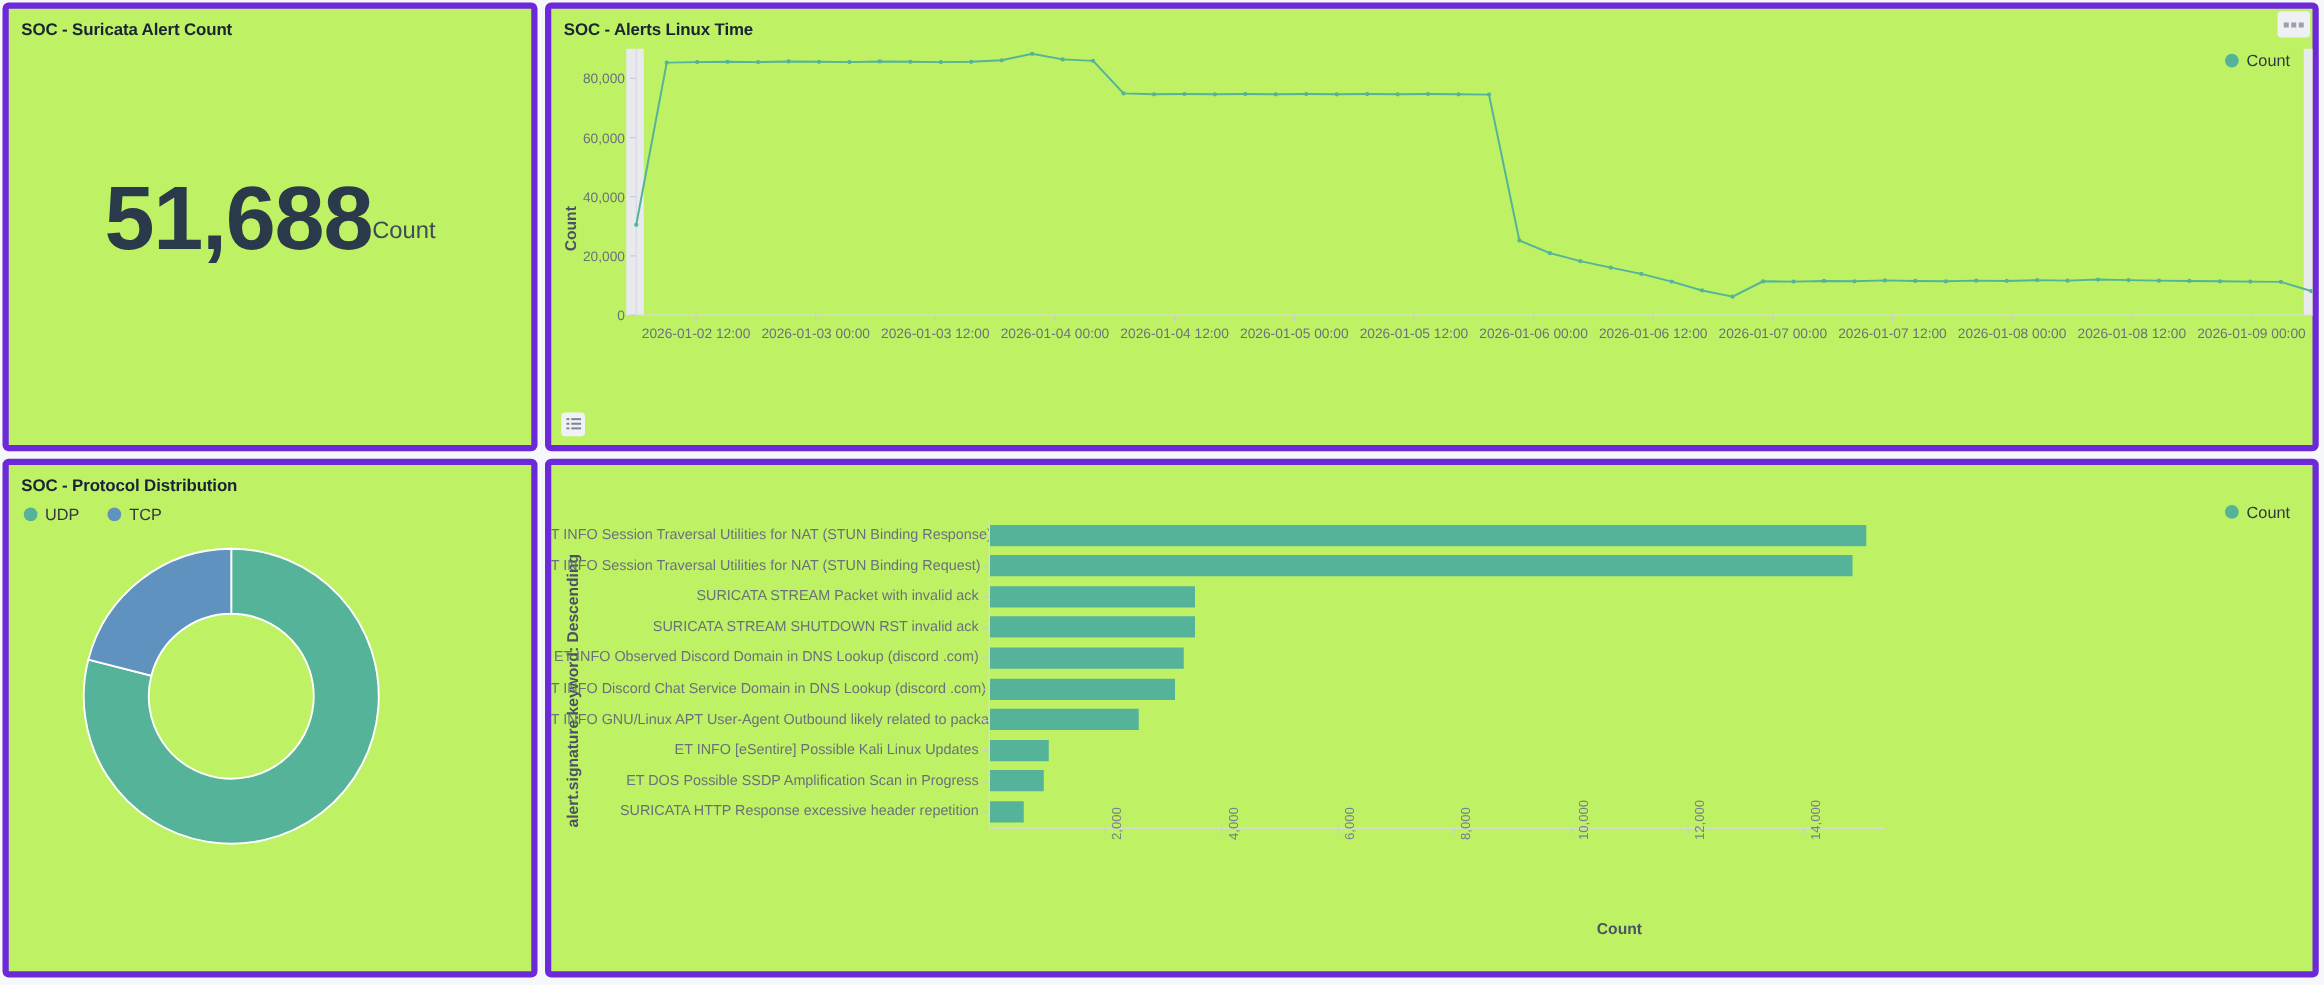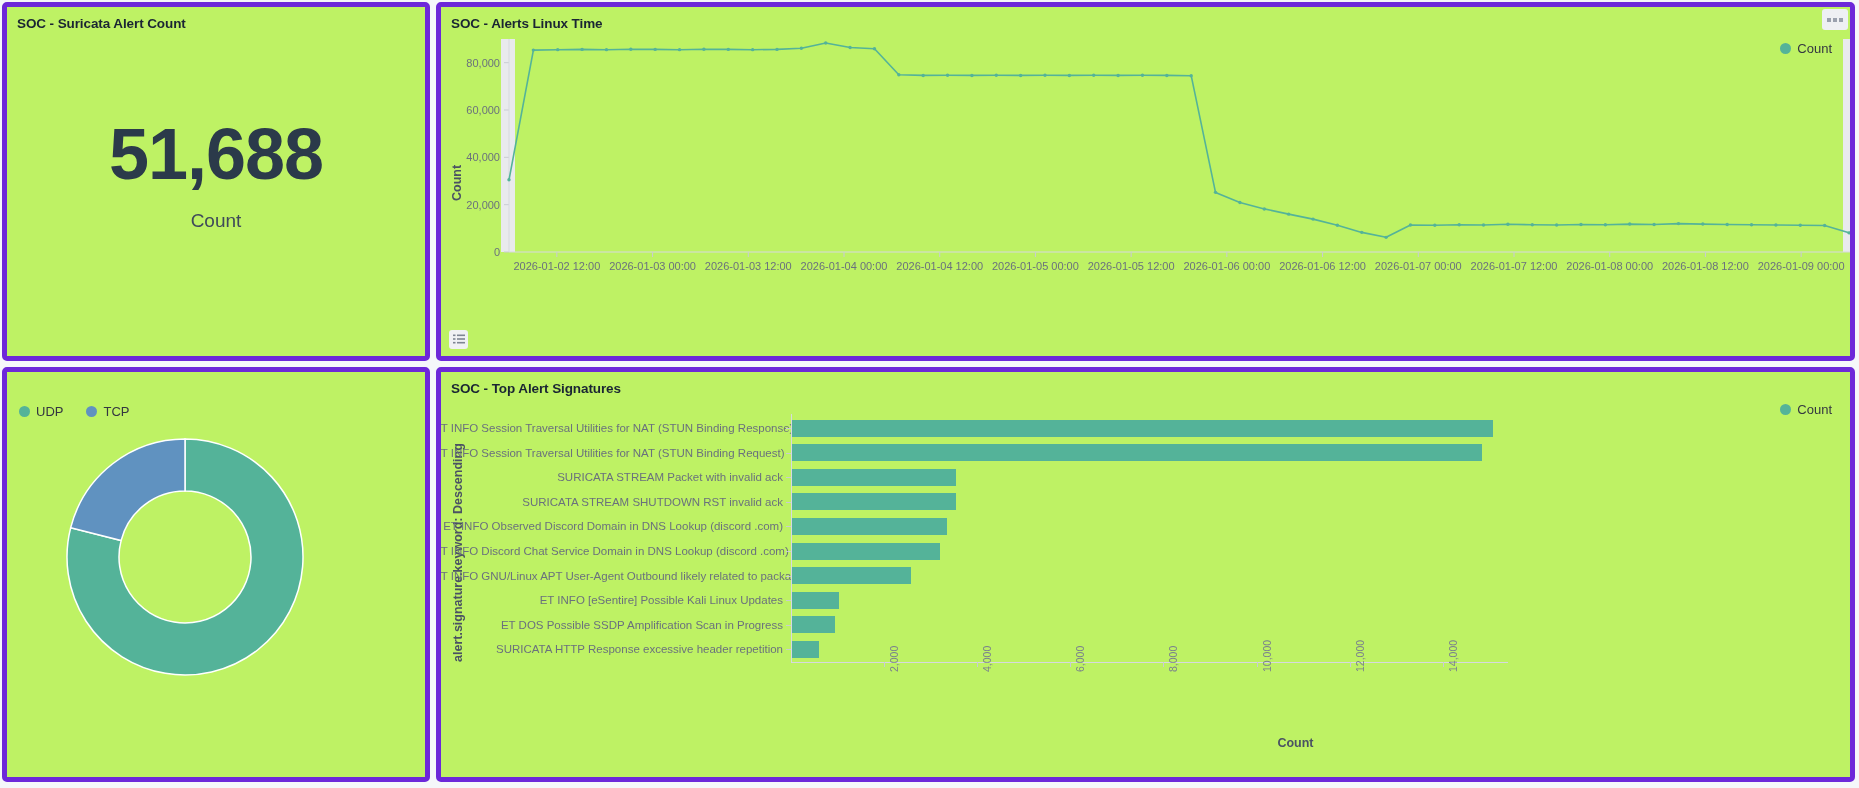--- a/index.html
+++ b/index.html
@@ -34,21 +34,21 @@
     font-weight: bold;
     color: #1a2533;
     padding: 9px 0 0 10px;
     letter-spacing: -0.1px;
     white-space: nowrap;
   }
 
   
   .metric-wrap {
     position: absolute; top: 0; left: 0; right: 0; bottom: 0;
-    display: flex; flex-direction: column;
+    display: flex; flex-direction: row;
     align-items: center; justify-content: center;
     padding-bottom: 14px;
   }
   .metric-value {
     font-size: 72px;
     font-weight: bold;
     color: #2b3a4a;
     line-height: 1;
     letter-spacing: -1px;
   }
@@ -268,40 +268,40 @@
           <rect x="4" y="0.5" width="8" height="1.6" fill="#7e8593"></rect>
         <rect x="0" y="4.2" width="2.5" height="1.6" fill="#7e8593"></rect>
           <rect x="4" y="4.2" width="8" height="1.6" fill="#7e8593"></rect>
         <rect x="0" y="7.9" width="2.5" height="1.6" fill="#7e8593"></rect>
           <rect x="4" y="7.9" width="8" height="1.6" fill="#7e8593"></rect>
       </svg>
     </div>
   </div>
 
   <div class="panel p-proto">
+    <div class="ptitle">SOC - Protocol Distribution</div>
 
     <div class="legend proto-legend">
       <span style="display:flex;align-items:center;gap:6px;margin-right:17px;">
         <span class="dot" style="background:#54b399"></span>
         <span>UDP</span>
       </span>
       <span style="display:flex;align-items:center;gap:6px;">
         <span class="dot" style="background:#6092c0"></span>
         <span>TCP</span>
       </span>
     </div>
 
     <svg id="donut-svg" width="300" height="300" style="position:absolute;left:56px;top:52px;">
         <path d="M 122.00000000000001 15 A 118 118 0 1 1 7.70718698682154 103.6545933145471 L 58.07351136551035 116.58646744711957 A 66 66 0 1 0 122 67 Z" fill="#54b399" stroke="#ffffff" stroke-width="1.5"></path>
         <path d="M 7.70718698682154 103.6545933145471 A 118 118 0 0 1 121.99999999999997 15 L 121.99999999999999 67 A 66 66 0 0 0 58.07351136551035 116.58646744711957 Z" fill="#6092c0" stroke="#ffffff" stroke-width="1.5"></path>
       </svg>
   </div>
 
   <div class="panel p-sig">
-    <div class="ptitle">SOC - Top Alert Signatures</div>
 
     <div class="sig-ylbl">alert.signature.keyword: Descending</div>
 
     <div class="legend" style="right:18px; top:30px;">
       <span class="dot" style="background:#54b399"></span>
       <span>Count</span>
     </div>
 
     <div id="sig-plot" style="position:absolute; left:0; top:28px; right:0; bottom:0;">
       <div id="sig-labels">

